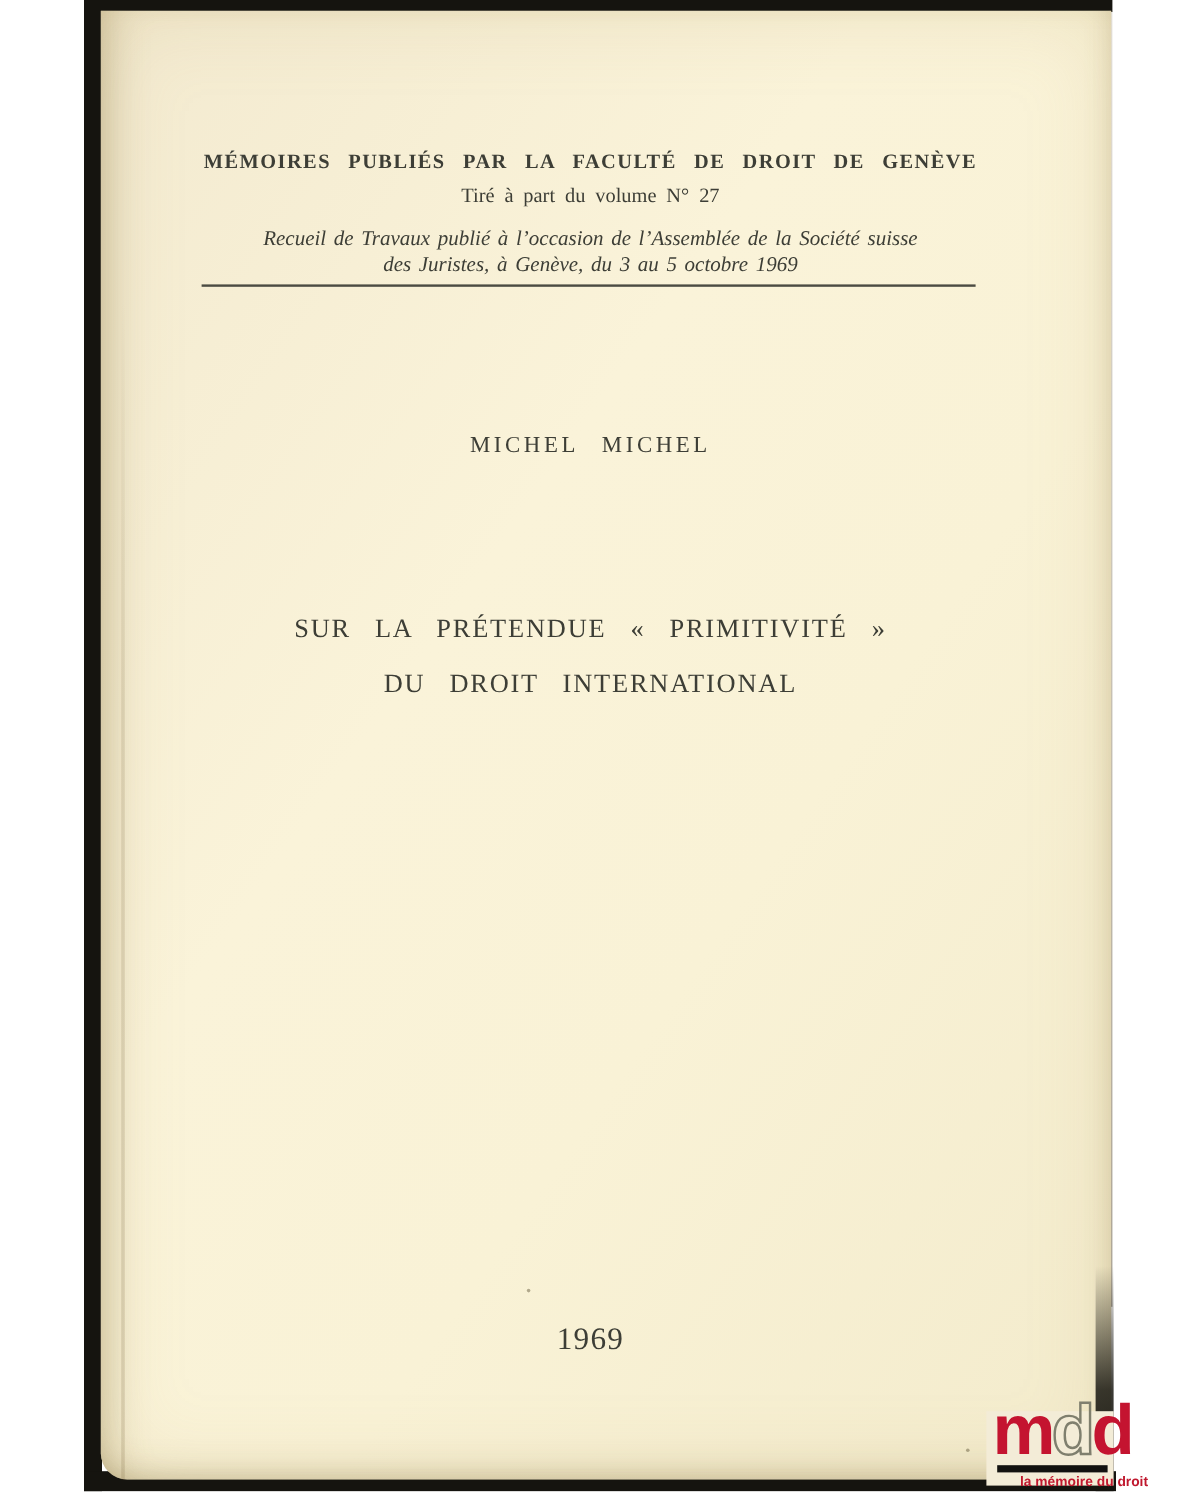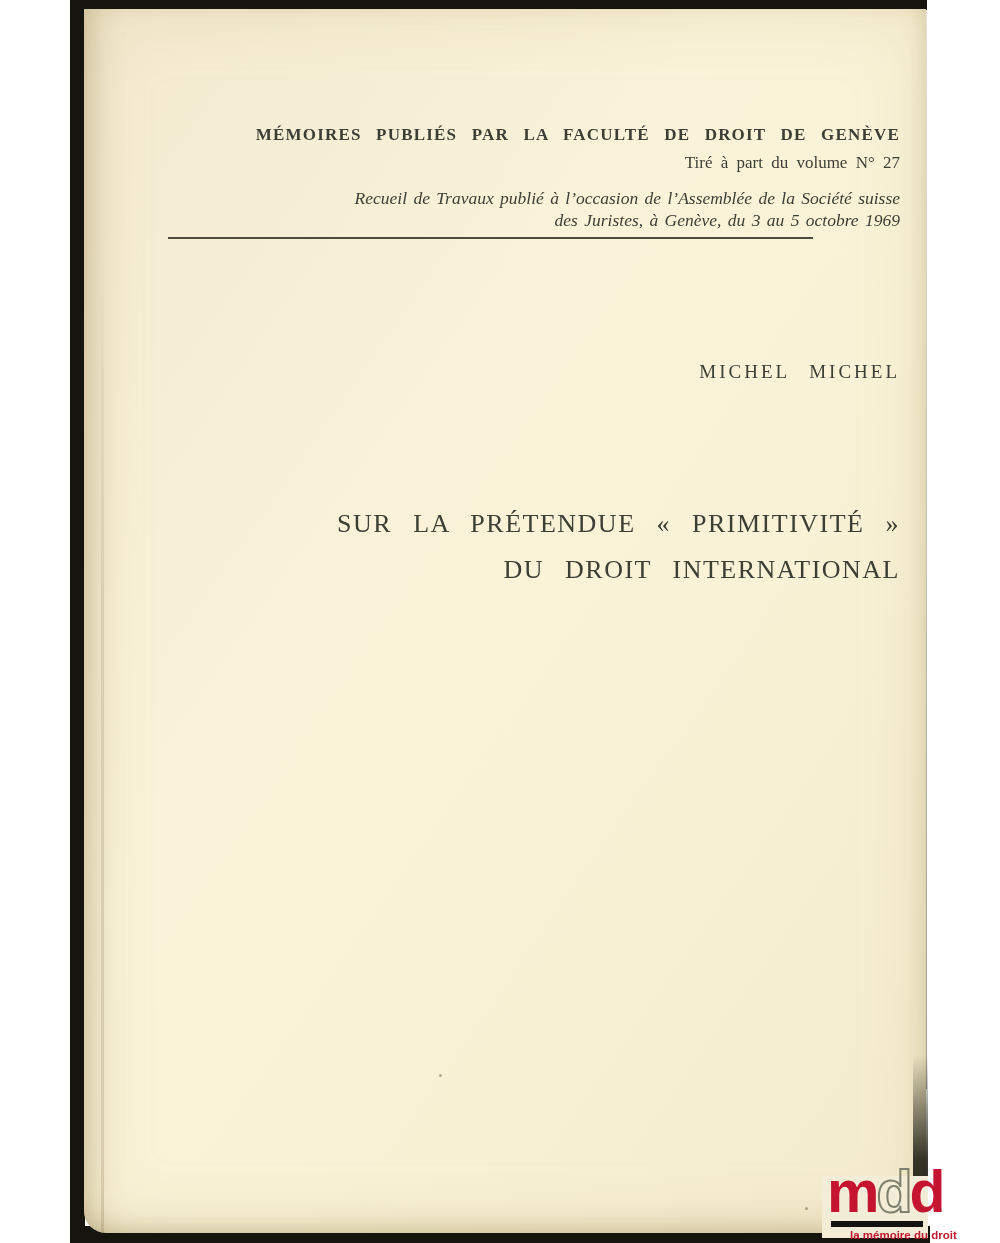--- a/index.html
+++ b/index.html
@@ -30,27 +30,27 @@
                inset 0 -18px 30px -18px rgba(120,100,55,.35);
     border-bottom-left-radius:22px;
   }
   .crease{
     position:absolute;left:17px;top:240px;width:3px;height:984px;
     background:linear-gradient(to bottom,rgba(120,100,60,0),rgba(120,100,60,.16) 35%,rgba(120,100,60,.20));
   }
   .speck{position:absolute;width:3px;height:3px;border-radius:50%;background:rgba(90,80,50,.45);}
   
   .content{position:absolute;left:0;top:0;width:816px;height:100%;color:#3d3e36;}
-  .content p{margin:0;position:absolute;width:100%;text-align:right;}
+  .content p{margin:0;position:absolute;width:100%;text-align:center;}
   .series{top:116px;font-size:17px;font-weight:bold;letter-spacing:1.2px;word-spacing:9px;}
   .volume{top:144px;font-size:17px;word-spacing:4px;}
   .occasion{top:178px;font-size:17.5px;font-style:italic;line-height:22px;word-spacing:2px;}
   .rule{position:absolute;left:84px;top:228px;width:645px;height:2px;background:#4b4b42;}
   .author{top:352px;font-size:19px;letter-spacing:3px;word-spacing:12px;}
-  .title{top:492px;font-size:26px;line-height:46px;letter-spacing:1.5px;word-spacing:13px;}
+  .title{top:492px;font-size:22px;line-height:46px;letter-spacing:1.5px;word-spacing:13px;}
   .year{top:1092px;font-size:26px;letter-spacing:1px;}
   
   .mdd{
     position:absolute;left:822px;top:1176px;width:106px;height:62px;z-index:4;
     background:#f3ecd7;font-family:"Liberation Sans","DejaVu Sans",sans-serif;
   }
   .mdd-word{position:absolute;left:5px;top:-10px;font-size:59px;font-weight:bold;
     letter-spacing:-3px;line-height:52px;}
   .mdd-m,.mdd-d2{color:#c41430;}
   .mdd-d1{color:rgba(243,236,215,0);-webkit-text-stroke:2px #7f7f6e;}
@@ -79,20 +79,21 @@
       <p class="occasion">
         <span>Recueil de Travaux publié à l’occasion de l’Assemblée de la Société suisse</span><br>
         <span>des Juristes, à Genève, du 3 au 5 octobre 1969</span>
       </p>
       <div class="rule"></div>
       <p class="author">MICHEL MICHEL</p>
       <p class="title">
         <span>SUR LA PRÉTENDUE « PRIMITIVITÉ »</span><br>
         <span>DU DROIT INTERNATIONAL</span>
       </p>
+      <p class="year">1969</p>
     </div>
   </div>
 
   <div class="edge-right-dark"></div>
 
   <div class="mdd">
     <div class="mdd-word">
       <span class="mdd-m">m</span><span class="mdd-d1">d</span><span class="mdd-d2">d</span>
     </div>
     <div class="mdd-bar"></div>

